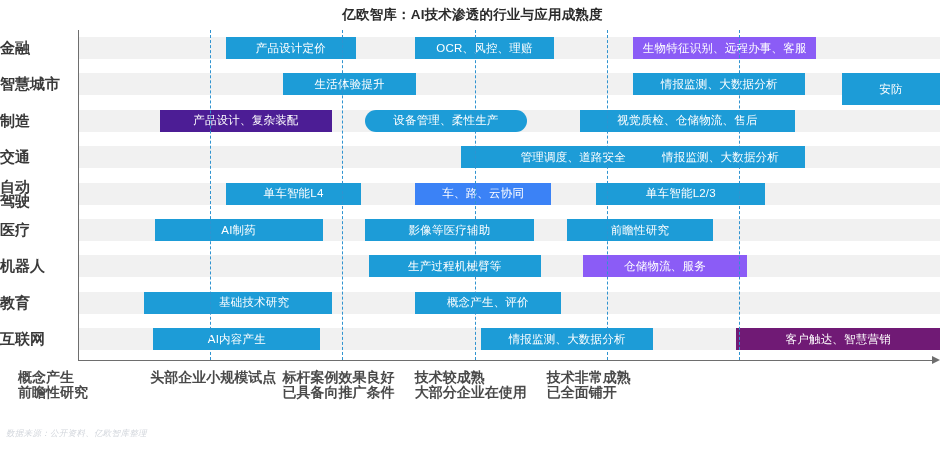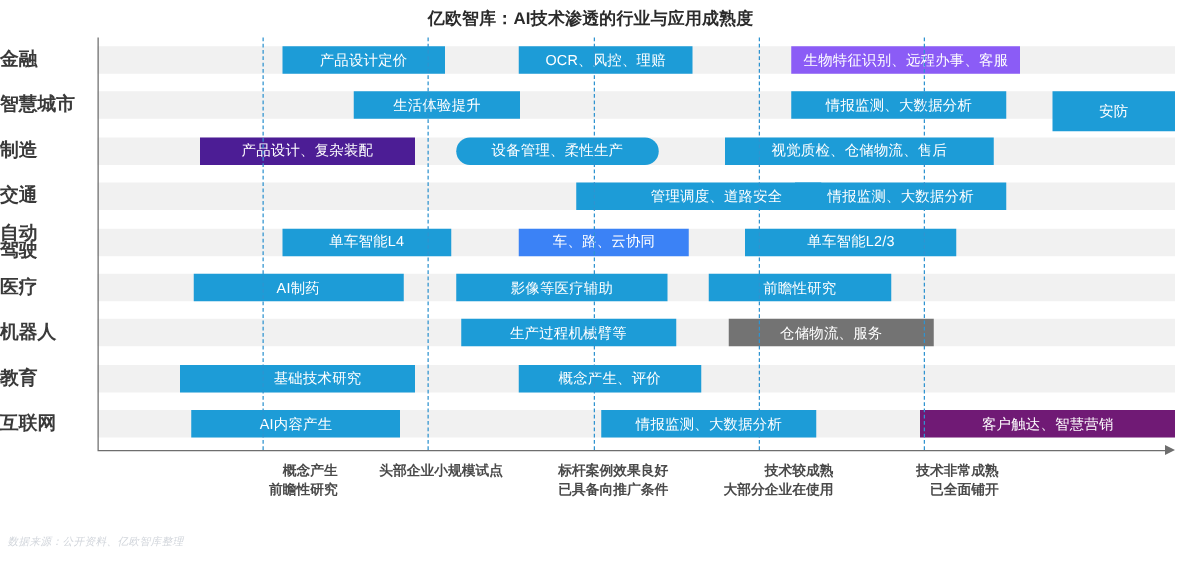--- a/index.html
+++ b/index.html
@@ -34,21 +34,21 @@
   }
 
   .bar{
     position:absolute;background:#1d9cd7;color:#ffffff;
     font-size:11.5px;font-weight:normal;
     display:flex;align-items:center;justify-content:center;
     white-space:nowrap;letter-spacing:.2px;
   }
 
   .x-label{
-    position:absolute;text-align:right;font-size:11px;font-weight:bold;
+    position:absolute;text-align:left;font-size:14px;font-weight:bold;
     color:#4a4a4a;line-height:15px;
   }
 
   .source-note{
     position:absolute;left:6px;bottom:10px;font-size:8.5px;font-style:italic;
     color:#d2d6dc;letter-spacing:.3px;
   }
 </style>
 </head>
 <body>
@@ -98,21 +98,21 @@
         <div>医疗</div>
       </div>
       <div class="bar" style="left: 76.681px; width: 167.905px; top: 189px; height: 22px; background: rgb(29, 156, 215);">AI制药</div>
       <div class="bar" style="left: 286.893px; width: 169.227px; top: 189px; height: 22px; background: rgb(29, 156, 215);">影像等医疗辅助</div>
       <div class="bar" style="left: 489.172px; width: 145.429px; top: 189px; height: 22px; background: rgb(29, 156, 215);">前瞻性研究</div>
       <div class="row-band" style="top: 225.4px; height: 22px;"></div>
       <div class="cat-label" style="left: -78px; top: 229.4px;">
         <div>机器人</div>
       </div>
       <div class="bar" style="left: 290.859px; width: 171.871px; top: 225.4px; height: 22px; background: rgb(29, 156, 215);">生产过程机械臂等</div>
-      <div class="bar" style="left: 505.037px; width: 163.939px; top: 225.4px; height: 22px; background: #737373;">仓储物流、服务</div>
+      <div class="bar" style="left: 505.037px; width: 163.939px; top: 225.4px; height: 22px; background: #8b5cf6;">仓储物流、服务</div>
       <div class="row-band" style="top: 261.8px; height: 22px;"></div>
       <div class="cat-label" style="left: -78px; top: 265.8px;">
         <div>教育</div>
       </div>
       <div class="bar" style="left: 66.1043px; width: 156.006px; top: 261.8px; height: 22px; background: rgb(29, 156, 215); padding-left: 32px;">基础技术研究</div>
       <div class="bar" style="left: 337.132px; width: 145.429px; top: 261.8px; height: 22px; background: rgb(29, 156, 215);">概念产生、评价</div>
       <div class="row-band" style="top: 298.2px; height: 22px;"></div>
       <div class="cat-label" style="left: -78px; top: 302.2px;">
         <div>互联网</div>
       </div>

